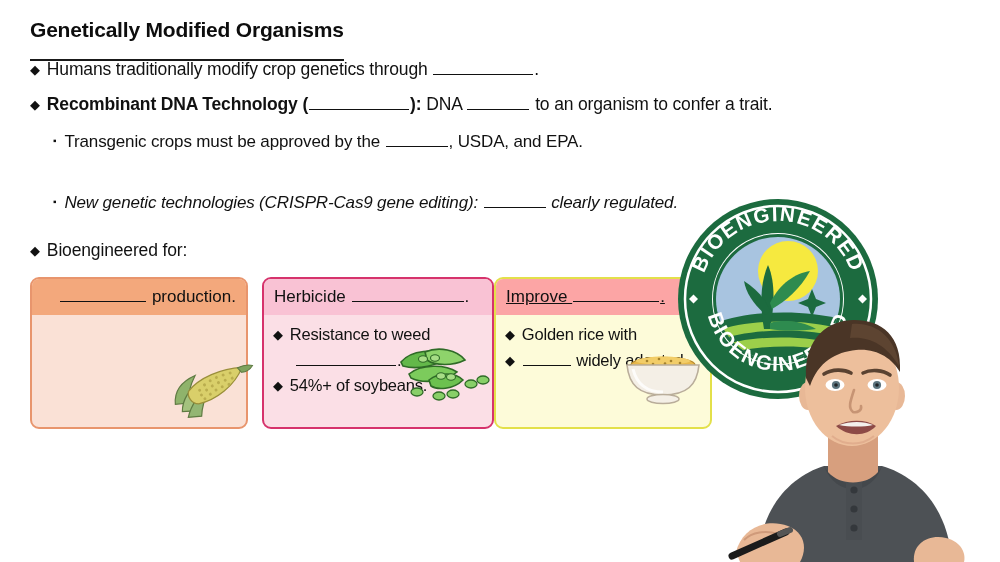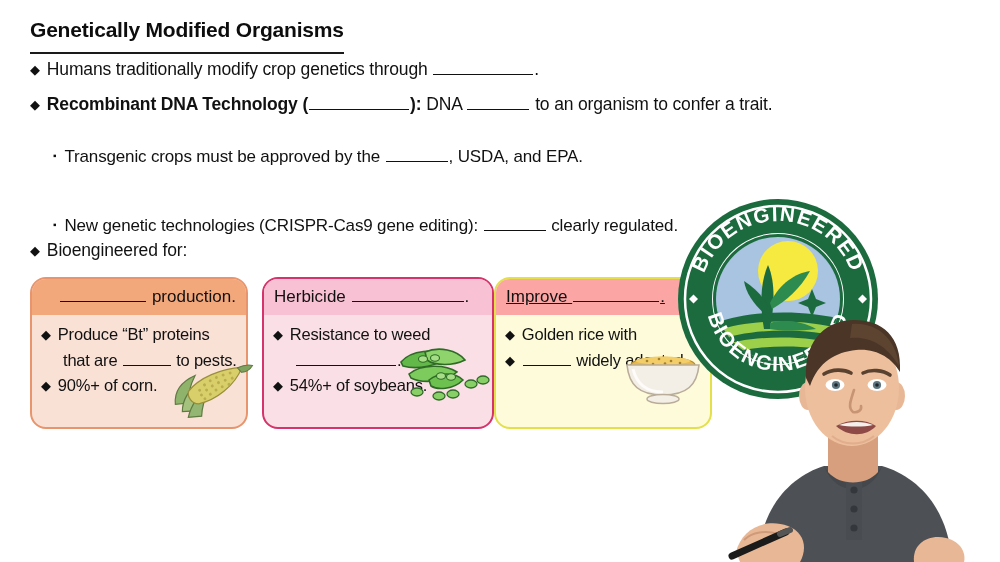--- a/index.html
+++ b/index.html
@@ -21,21 +21,21 @@
   
   .title {
     position: absolute;
     left: 30px;
     top: 18px;
     font-size: 21px;
     font-weight: bold;
     color: #0d0d0d;
     letter-spacing: -0.2px;
     border-bottom: 2.5px solid #1a1a1a;
-    padding-bottom: 10px;
+    padding-bottom: 17px;
     display: inline-block;
   }
 
   
   .line {
     position: absolute;
     font-size: 17.5px;
     color: #111111;
     white-space: nowrap;
     letter-spacing: -0.15px;
@@ -63,21 +63,21 @@
   }
   .b-sm  { width: 48px; }
   .b-md  { width: 62px; }
   .b-lg  { width: 86px; }
   .b-xl  { width: 100px; }
   .b-xxl { width: 112px; }
 
   
   .cardbox {
     position: absolute;
-    border-radius: 16px;
+    border-radius: 9px;
     overflow: hidden;
     box-sizing: border-box;
   }
   .cardbox .hdr {
     box-sizing: border-box;
     height: 36px;
     line-height: 36px;
     font-size: 17px;
     color: #111;
     padding: 0 10px;
@@ -145,47 +145,36 @@
   <div class="title">Genetically Modified Organisms</div>
 
   <div class="line" style="left:30px; top:58px;">
     <span class="bullet-d">◆</span><span>Humans traditionally modify crop genetics through </span><span class="blank b-xl"></span><span>.</span>
   </div>
 
   <div class="line" style="left:30px; top:93px;">
     <span class="bullet-d">◆</span><b>Recombinant DNA Technology (</b><span class="blank b-xl"></span><b>):</b><span> DNA </span><span class="blank b-md"></span><span> to an organism to confer a trait.</span>
   </div>
 
-  <div class="line" style="left:53px; top:130px; font-size:17px;margin-top:15px;">
+  <div class="line" style="left:53px; top:130px; font-size:17px;">
     <span class="bullet-s">▪</span><span>Transgenic crops must be approved by the </span><span class="blank b-md"></span><span>, USDA, and EPA.</span>
   </div>
 
 
-  <div class="line" style="left:53px; top:214px; font-size:17px;">
+  <div class="line" style="left:53px; top:191px; font-size:17px;font-style:italic;">
     <span class="bullet-s">▪</span><span>New genetic technologies (CRISPR-Cas9 gene editing): </span><span class="blank b-md"></span><span> clearly regulated.</span>
   </div>
 
   <div class="line" style="left:30px; top:240px;">
     <span class="bullet-d">◆</span><span>Bioengineered for:</span>
   </div>
 
   <div class="cardbox" id="box1">
     <div class="hdr">
       <span class="blank b-lg"></span><span> production.</span>
-    </div>
-    <div class="body">
-      <div class="brow">
-        <span class="bullet-d">◆</span><span>Produce “Bt” proteins</span>
-      </div>
-      <div class="brow indent">
-        <span>that are </span><span class="blank b-sm"></span><span> to pests.</span>
-      </div>
-      <div class="brow">
-        <span class="bullet-d">◆</span><span>90%+ of corn.</span>
-      </div>
     </div>
   </div>
 
   <div class="cardbox" id="box2">
     <div class="hdr">
       <span>Herbicide </span><span class="blank b-xxl"></span><span>.</span>
     </div>
     <div class="body">
       <div class="brow">
         <span class="bullet-d">◆</span><span>Resistance to weed</span>

